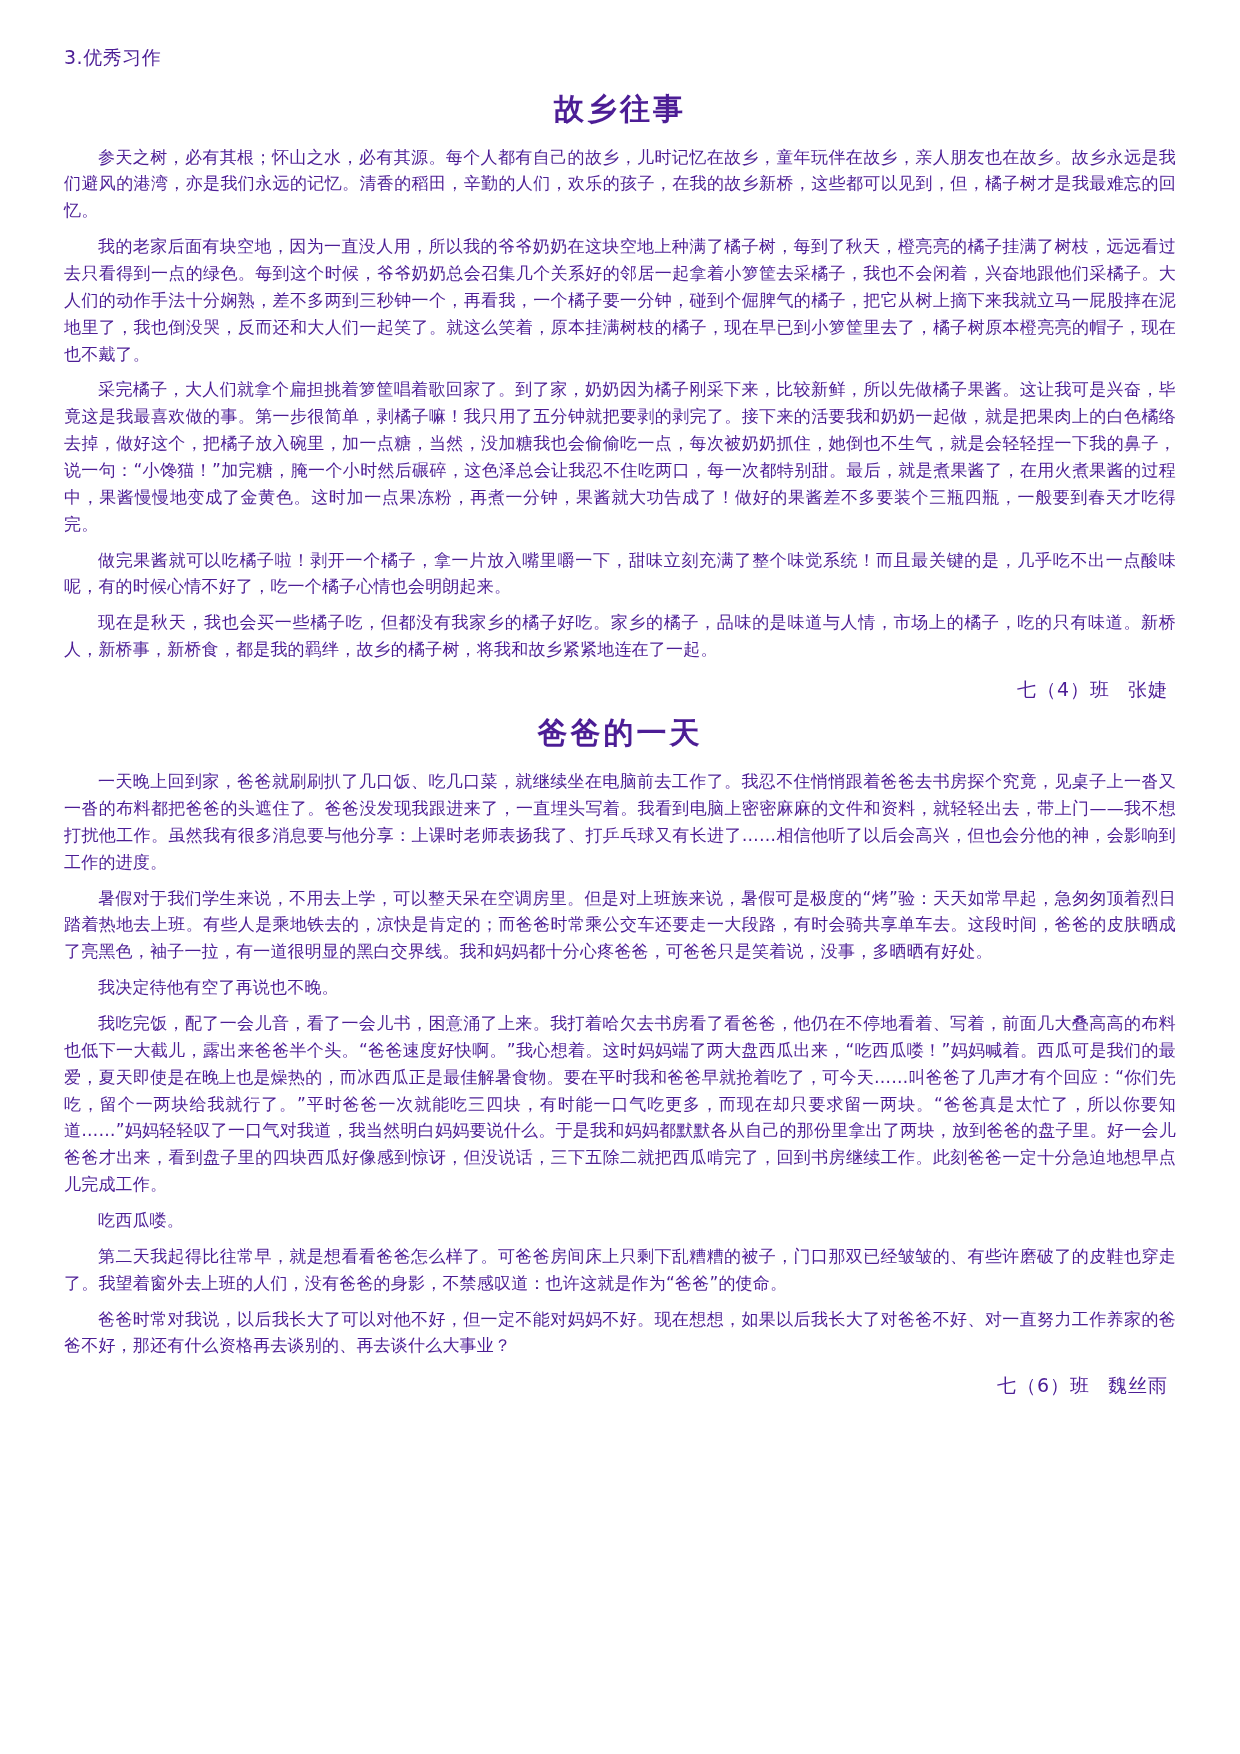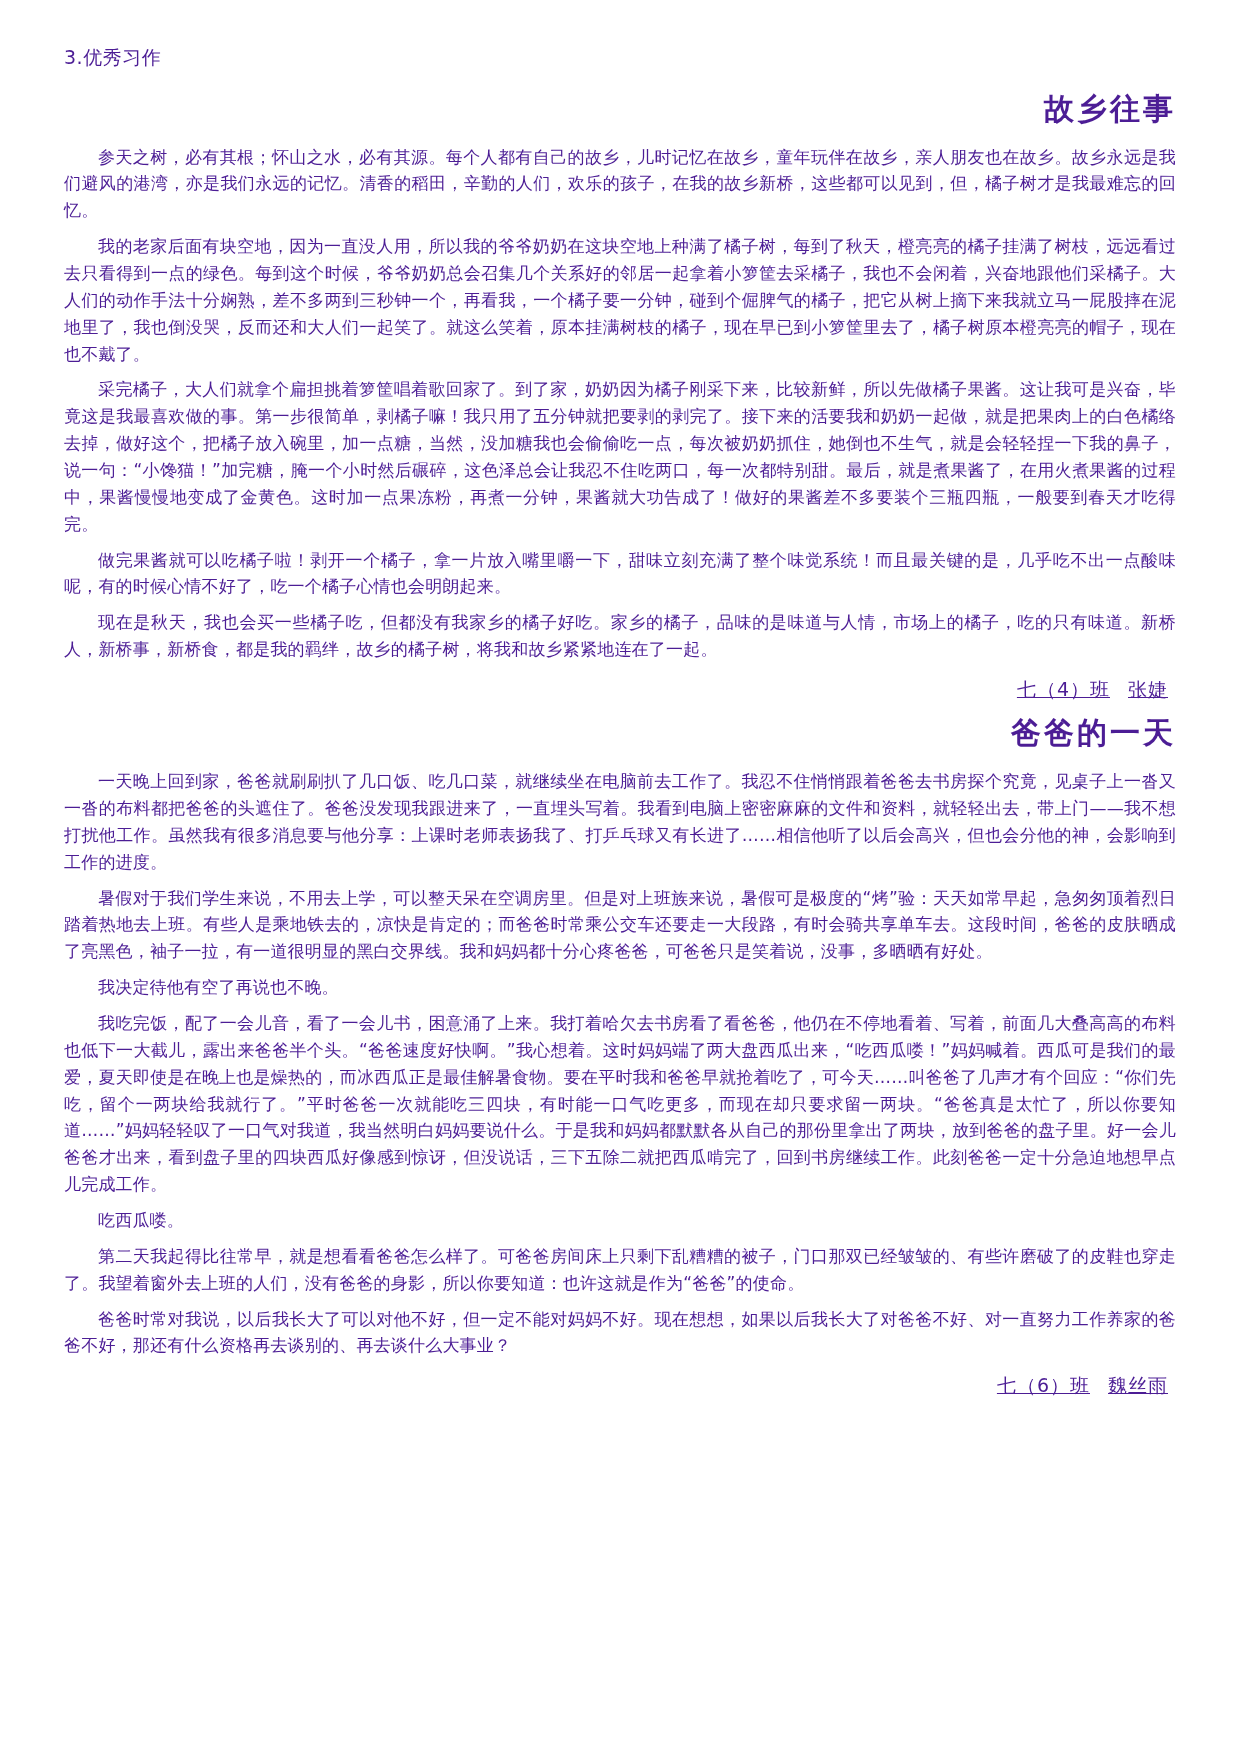--- a/index.html
+++ b/index.html
@@ -18,42 +18,41 @@
     color: #4c1d95;
   }
   .section-label {
     font-size: 19px;
     line-height: 1.4;
     margin: 0 0 18px 0;
     letter-spacing: 0.5px;
   }
   .article { margin: 0 0 4px 0; }
   .article-title {
-    text-align: right;
+    text-align: center;
     font-size: 30px;
     font-weight: bold;
     letter-spacing: 3px;
     margin: 10px 0 14px 0;
     font-family: "DejaVu Sans", "Liberation Sans", sans-serif;
   }
   .para {
     font-size: 17px;
     line-height: 1.58;
     text-align: justify;
     text-justify: inter-ideograph;
     text-indent: 2em;
     margin: 9px 0 2px 0;
     letter-spacing: 0.2px;
   }
   .byline {
     text-align: right;
     font-size: 19px;
     margin: 14px 8px 10px 0;
     letter-spacing: 1px;
-    text-decoration: underline;
   }
   .byline .cls { margin-right: 18px; }
 </style>
 </head>
 <body>
 
 <div class="page">
 
   <div class="section-label">3.优秀习作</div>
 
@@ -69,20 +68,20 @@
     </div>
   </div>
 
   <div class="article">
     <div class="article-title">爸爸的一天</div>
     <p class="para">一天晚上回到家，爸爸就刷刷扒了几口饭、吃几口菜，就继续坐在电脑前去工作了。我忍不住悄悄跟着爸爸去书房探个究竟，见桌子上一沓又一沓的布料都把爸爸的头遮住了。爸爸没发现我跟进来了，一直埋头写着。我看到电脑上密密麻麻的文件和资料，就轻轻出去，带上门——我不想打扰他工作。虽然我有很多消息要与他分享：上课时老师表扬我了、打乒乓球又有长进了……相信他听了以后会高兴，但也会分他的神，会影响到工作的进度。</p>
     <p class="para">暑假对于我们学生来说，不用去上学，可以整天呆在空调房里。但是对上班族来说，暑假可是极度的“烤”验：天天如常早起，急匆匆顶着烈日踏着热地去上班。有些人是乘地铁去的，凉快是肯定的；而爸爸时常乘公交车还要走一大段路，有时会骑共享单车去。这段时间，爸爸的皮肤晒成了亮黑色，袖子一拉，有一道很明显的黑白交界线。我和妈妈都十分心疼爸爸，可爸爸只是笑着说，没事，多晒晒有好处。</p>
     <p class="para">我决定待他有空了再说也不晚。</p>
     <p class="para">我吃完饭，配了一会儿音，看了一会儿书，困意涌了上来。我打着哈欠去书房看了看爸爸，他仍在不停地看着、写着，前面几大叠高高的布料也低下一大截儿，露出来爸爸半个头。“爸爸速度好快啊。”我心想着。这时妈妈端了两大盘西瓜出来，“吃西瓜喽！”妈妈喊着。西瓜可是我们的最爱，夏天即使是在晚上也是燥热的，而冰西瓜正是最佳解暑食物。要在平时我和爸爸早就抢着吃了，可今天……叫爸爸了几声才有个回应：“你们先吃，留个一两块给我就行了。”平时爸爸一次就能吃三四块，有时能一口气吃更多，而现在却只要求留一两块。“爸爸真是太忙了，所以你要知道……”妈妈轻轻叹了一口气对我道，我当然明白妈妈要说什么。于是我和妈妈都默默各从自己的那份里拿出了两块，放到爸爸的盘子里。好一会儿爸爸才出来，看到盘子里的四块西瓜好像感到惊讶，但没说话，三下五除二就把西瓜啃完了，回到书房继续工作。此刻爸爸一定十分急迫地想早点儿完成工作。</p>
     <p class="para">吃西瓜喽。</p>
-    <p class="para">第二天我起得比往常早，就是想看看爸爸怎么样了。可爸爸房间床上只剩下乱糟糟的被子，门口那双已经皱皱的、有些许磨破了的皮鞋也穿走了。我望着窗外去上班的人们，没有爸爸的身影，所以你要知道：也许这就是作为“爸爸”的使命。</p>
+    <p class="para">第二天我起得比往常早，就是想看看爸爸怎么样了。可爸爸房间床上只剩下乱糟糟的被子，门口那双已经皱皱的、有些许磨破了的皮鞋也穿走了。我望着窗外去上班的人们，没有爸爸的身影，不禁感叹道：也许这就是作为“爸爸”的使命。</p>
     <p class="para">爸爸时常对我说，以后我长大了可以对他不好，但一定不能对妈妈不好。现在想想，如果以后我长大了对爸爸不好、对一直努力工作养家的爸爸不好，那还有什么资格再去谈别的、再去谈什么大事业？</p>
     <div class="byline">
       <span class="cls">七（6）班</span><span>魏丝雨</span>
     </div>
   </div>
 
 </div>
 
 </body></html>

